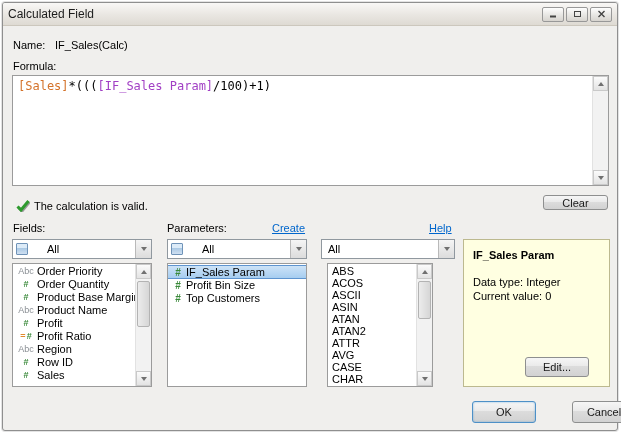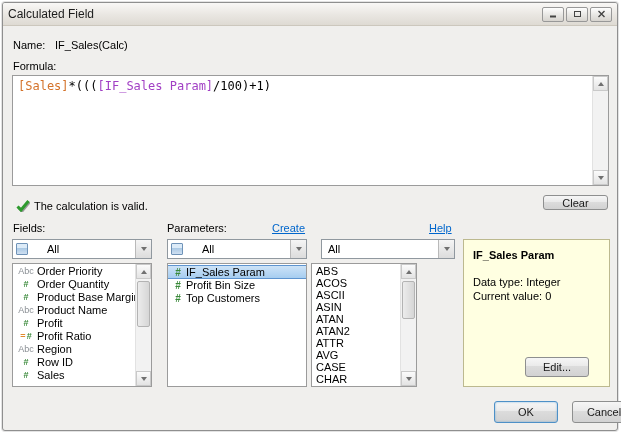--- a/index.html
+++ b/index.html
@@ -219,21 +219,21 @@
           <span class="pi-ic t-num">#</span>
           <span>Profit Bin Size</span>
         </div>
       <div class="list-item">
           <span class="pi-ic t-num">#</span>
           <span>Top Customers</span>
         </div>
     </div>
   </div>
 
-  <div class="listbox" style="left:308px;width:106px;">
+  <div class="listbox" style="left:324px;width:106px;">
     <div class="litems">
       <div class="list-item fn-item">ABS</div>
       <div class="list-item fn-item">ACOS</div>
       <div class="list-item fn-item">ASCII</div>
       <div class="list-item fn-item">ASIN</div>
       <div class="list-item fn-item">ATAN</div>
       <div class="list-item fn-item">ATAN2</div>
       <div class="list-item fn-item">ATTR</div>
       <div class="list-item fn-item">AVG</div>
       <div class="list-item fn-item">CASE</div>
@@ -251,16 +251,16 @@
     </div>
   </div>
 
   <div class="info-panel">
     <span class="ip-title">IF_Sales Param</span>
     <span class="ip-line1">Data type: Integer</span>
     <span class="ip-line2">Current value: 0</span>
     <button class="btn" style="right:20px;bottom:9px;left:auto;width:64px;height:20px;position:absolute;">Edit...</button>
   </div>
 
-  <button class="btn default" style="left:491px;top:398px;width:64px;height:22px;">OK</button>
+  <button class="btn default" style="left:469px;top:398px;width:64px;height:22px;">OK</button>
   <button class="btn" style="left:569px;top:398px;width:64px;height:22px;">Cancel</button>
 
 </div>
 
 </body></html>

